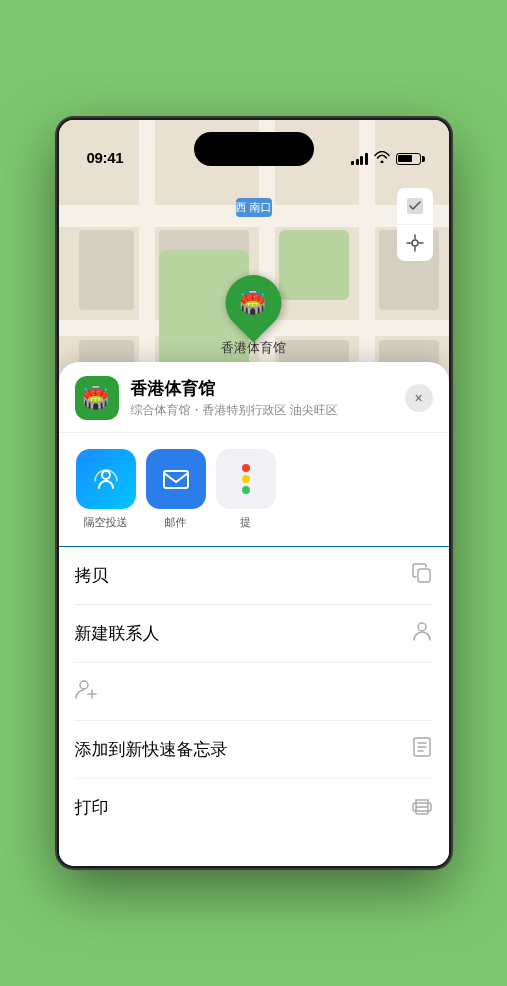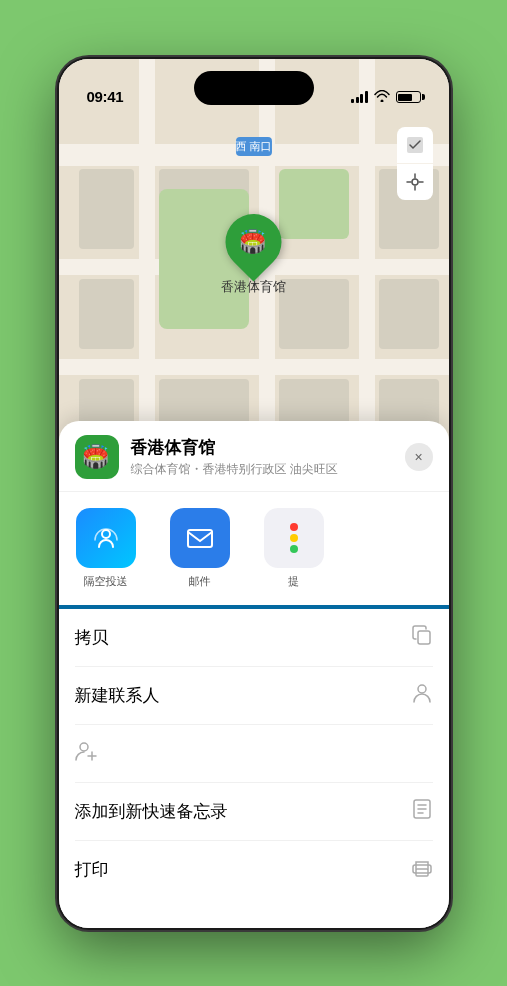--- a/index.html
+++ b/index.html
@@ -9,23 +9,23 @@
       height: 986px;
       background: #7dc86e;
       display: flex;
       align-items: center;
       justify-content: center;
       font-family: -apple-system, 'PingFang SC', 'Helvetica Neue', sans-serif;
     }
 
     .phone-frame {
       width: 390px;
-      height: 869px;
+      height: 746px;
       background: #fff;
-      border-radius: 30px;
+      border-radius: 15px;
       overflow: hidden;
       position: relative;
       box-shadow: 
         0 0 0 2px #1a1a1a,
         0 0 0 4px #3a3a3a,
         0 20px 60px rgba(0,0,0,0.5);
     }
 
     
     .status-bar {
@@ -280,23 +280,23 @@
       font-size: 14px;
       color: #666;
       cursor: pointer;
       flex-shrink: 0;
     }
 
     
     .share-row {
       display: flex;
       padding: 16px 12px;
-      gap: 24px;
+      gap: 0;
       overflow-x: auto;
-      border-bottom: 4px solid #0369a1;
+      border-bottom: 1px solid #0369a1;
     }
     .share-item {
       display: flex;
       flex-direction: column;
       align-items: center;
       gap: 6px;
       min-width: 70px;
       cursor: pointer;
     }
     .share-icon-box {

